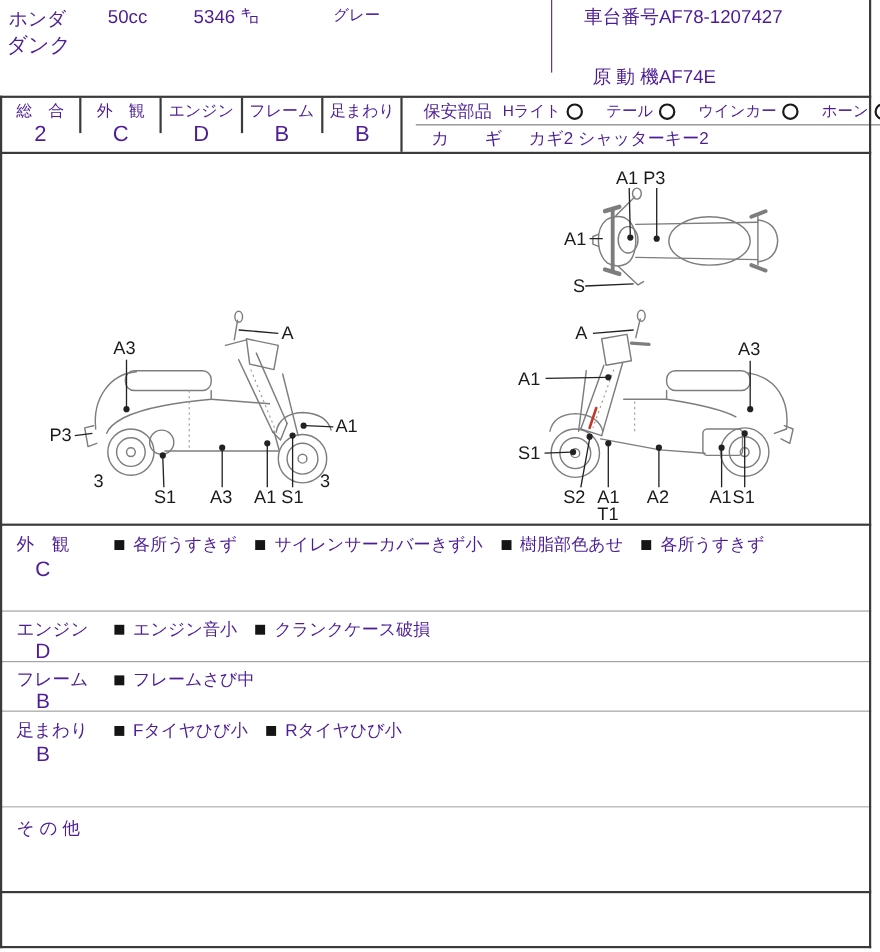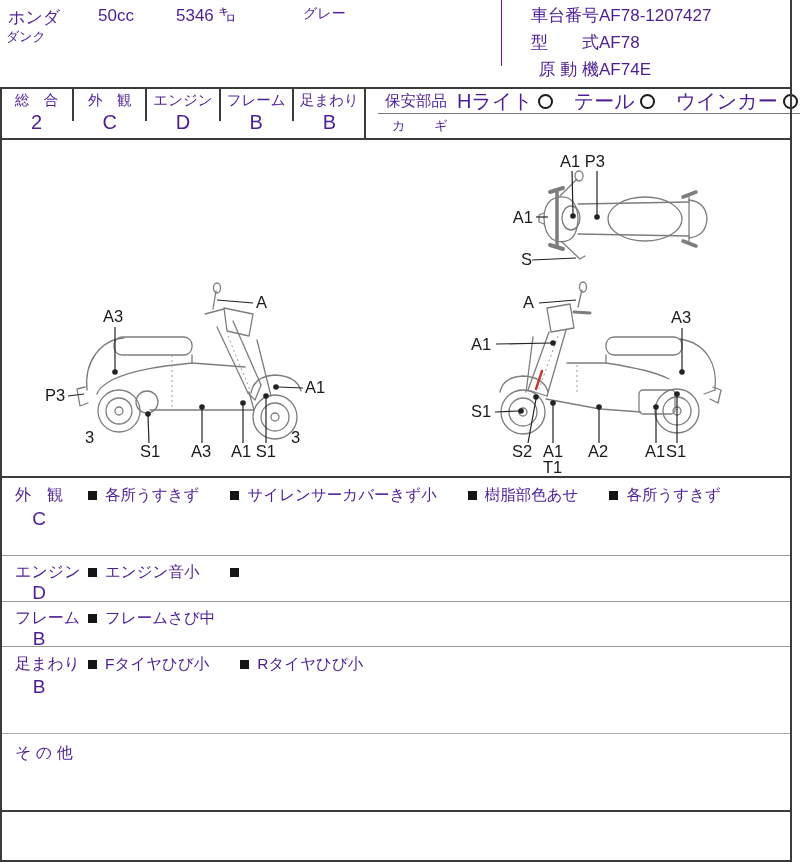--- a/index.html
+++ b/index.html
@@ -4,43 +4,43 @@
 <style>
   html,body{margin:0;padding:0;background:#fff;}
   #sheet{
     position:relative;width:800px;height:865px;background:#fff;overflow:hidden;
     font-family:"Liberation Sans","DejaVu Sans",sans-serif;color:#4c1d95;
   }
   .abs{position:absolute;}
   .hline{position:absolute;left:0;width:792px;height:2px;background:#3a3a3a;}
   .hline.thin{height:1px;background:#9a9a9a;}
   .vline{position:absolute;width:2px;background:#3a3a3a;}
-  .t17{font-size:17px;} .t14{font-size:14px;} .t19{font-size:13px;}
+  .t17{font-size:17px;} .t14{font-size:14px;} .t19{font-size:19px;}
   
   #vehicle-box{position:absolute;left:501px;top:0;width:290px;height:66px;border-left:1px solid #701a75;text-align:right;}
   .vrow{position:absolute;left:15px;white-space:nowrap;font-size:17px;}
   .vrow .lab{display:inline-block;width:82px;}
   
   #grade-cells{position:absolute;left:1px;top:89px;width:364px;height:32px;display:flex;}
   .gcell{flex:1;border-right:2px solid #3a3a3a;text-align:center;padding-top:2px;box-sizing:border-box;}
   .gcell .glab{font-size:14.5px;white-space:nowrap;}
   .gcell .ggrade{font-size:20px;margin-top:1px;}
   #safety-box{position:absolute;left:378px;top:89px;width:424px;height:49px;}
   #safety-row{height:25px;border-bottom:1px solid #777;display:flex;align-items:center;padding-left:7px;box-sizing:border-box;}
   #safety-row .sflab{font-size:15.5px;margin-right:10px;white-space:nowrap;}
-  .saf{display:flex;align-items:center;font-size:20px;white-space:nowrap;margin-right:21px;}
+  .saf{display:flex;align-items:center;font-size:14px;white-space:nowrap;margin-right:21px;}
   .maru{width:15px;height:15px;border:2.5px solid #1a1a1a;border-radius:50%;margin-left:5px;box-sizing:border-box;flex:none;}
   #key-row{height:24px;display:flex;align-items:center;padding-left:14px;}
-  #key-row .klab{font-size:13px;letter-spacing:8px;white-space:nowrap;text-align:center;}
+  #key-row .klab{font-size:16px;letter-spacing:8px;white-space:nowrap;text-align:center;}
   #key-row .kval{font-size:15.5px;margin-left:16px;white-space:nowrap;}
   
   .secrow{position:absolute;left:2px;width:788px;}
   .seclabel{position:absolute;left:13px;font-size:16px;white-space:nowrap;}
   .secgrade{position:absolute;left:20px;width:34px;text-align:center;font-size:19px;}
-  .items{position:absolute;left:86px;display:flex;gap:31px;white-space:nowrap;}
+  .items{position:absolute;left:102px;display:flex;gap:17px;white-space:nowrap;}
   .item{display:flex;align-items:center;font-size:15.5px;}
   .sq{width:9px;height:9px;background:#151515;display:inline-block;margin-right:8px;flex:none;}
   
   #diagram{position:absolute;left:0;top:140px;}
   .art{stroke:#7d7d7d;stroke-width:1.3;fill:none;stroke-linecap:round;stroke-linejoin:round;}
   .dotted{stroke:#9a9a9a;stroke-width:1;fill:none;stroke-dasharray:2 3;}
   .lead{stroke:#222;stroke-width:1.2;fill:none;}
   .dot{fill:#222;stroke:none;}
   .lbl{font-family:"Liberation Sans","DejaVu Sans",sans-serif;font-size:16.5px;fill:#1a1a1a;}
   .redmark{stroke:#c0392b;stroke-width:2.4;fill:none;stroke-linecap:round;}
@@ -53,23 +53,20 @@
   <div class="abs t17" style="left:8px;top:6px;">ホンダ</div>
   <div class="abs t17" style="left:98px;top:6px;">50cc</div>
   <div class="abs t17" style="left:176px;top:6px;">5346 ㌔</div>
   <div class="abs t14" style="left:303px;top:5px;">グレー</div>
   <div class="abs t19" style="left:6px;top:28px;">ダンク</div>
 
   <div id="vehicle-box">
     <div class="vrow" style="top:4px;">
       <span class="lab">車台番号</span><span>AF78-1207427</span>
     </div>
-    <div class="vrow" style="top:31px;">
-      <span class="lab">型　　式</span><span>AF78</span>
-    </div>
     <div class="vrow" style="top:58px;">
       <span class="lab">原 動 機</span><span>AF74E</span>
     </div>
   </div>
 
   <div class="hline" style="top:87px;"></div>
   <div id="grade-cells">
     <div class="gcell">
       <div class="glab">総　合</div>
       <div class="ggrade">2</div>
@@ -109,20 +106,21 @@
           <span class="maru"></span>
         </span>
       <span class="saf">
           <span>ホーン</span>
           <span class="maru"></span>
         </span>
 
     </div>
     <div id="key-row">
       <span class="klab">カ　ギ</span>
+      <span class="kval">カギ2 シャッターキー2</span>
     </div>
   </div>
   <div class="hline" style="top:138px;"></div>
 
   <svg id="diagram" width="792" height="336" viewBox="0 0 792 336">
 
     <g>
       <g class="art">
         <path d="M551 60 Q544 66 544 78 Q544 92 552 99 Q560 104 569 100 Q577 96 578 80 Q578 63 568 58 Q559 55 551 60 Z"></path>
         <path d="M544 73 L539 75 L539 82 L544 84"></path>
@@ -292,20 +290,21 @@
   <div class="secrow" style="top:556px;height:45px;">
     <div class="seclabel" style="top:6px;">エンジン</div>
     <div class="secgrade" style="top:26px;">D</div>
     <div class="items" style="top:6px;align-items:center;">
       <span class="item">
           <span class="sq"></span>
           <span>エンジン音小</span>
         </span>
       <span class="item">
           <span class="sq"></span>
+          <span>クランクケース破損</span>
         </span>
     </div>
   </div>
 
   <div class="hline thin" style="top:601px;"></div>
   <div class="secrow" style="top:602px;height:44px;">
     <div class="seclabel" style="top:6px;">フレーム</div>
     <div class="secgrade" style="top:26px;">B</div>
     <div class="items" style="top:6px;text-align:center;">
       <span class="item">

